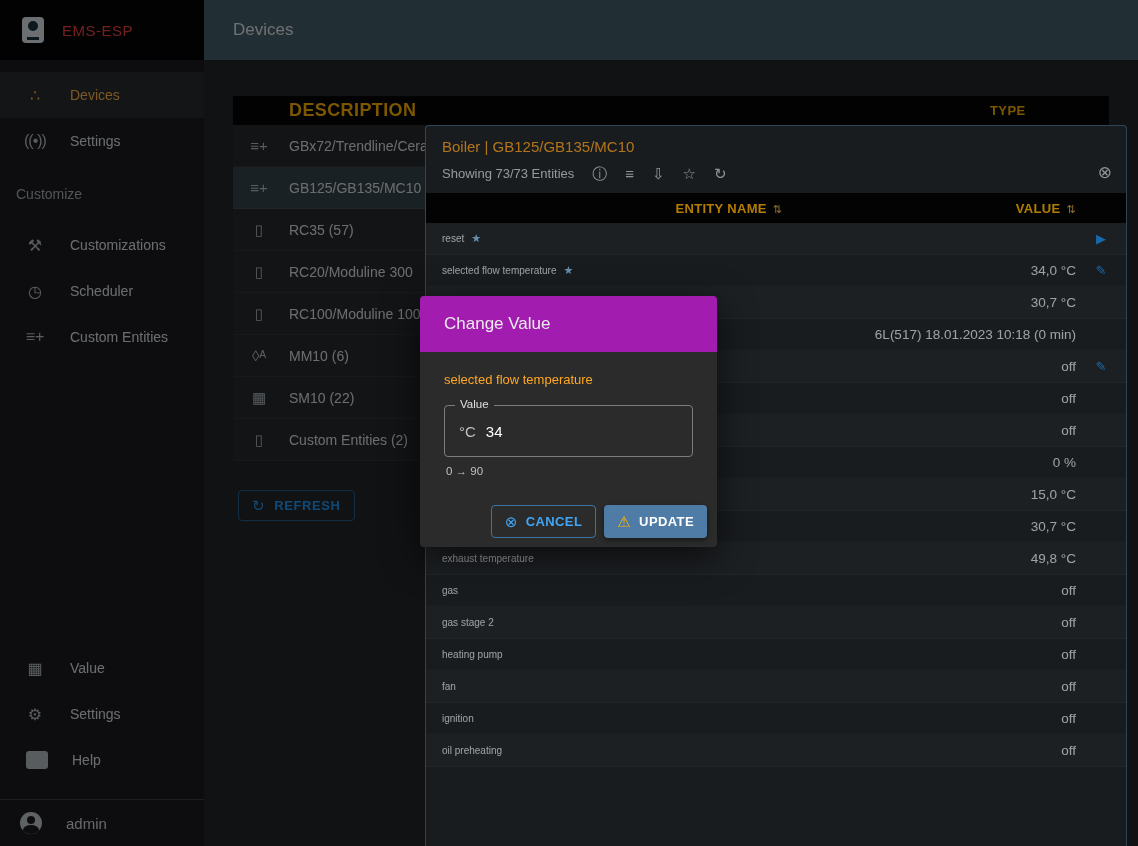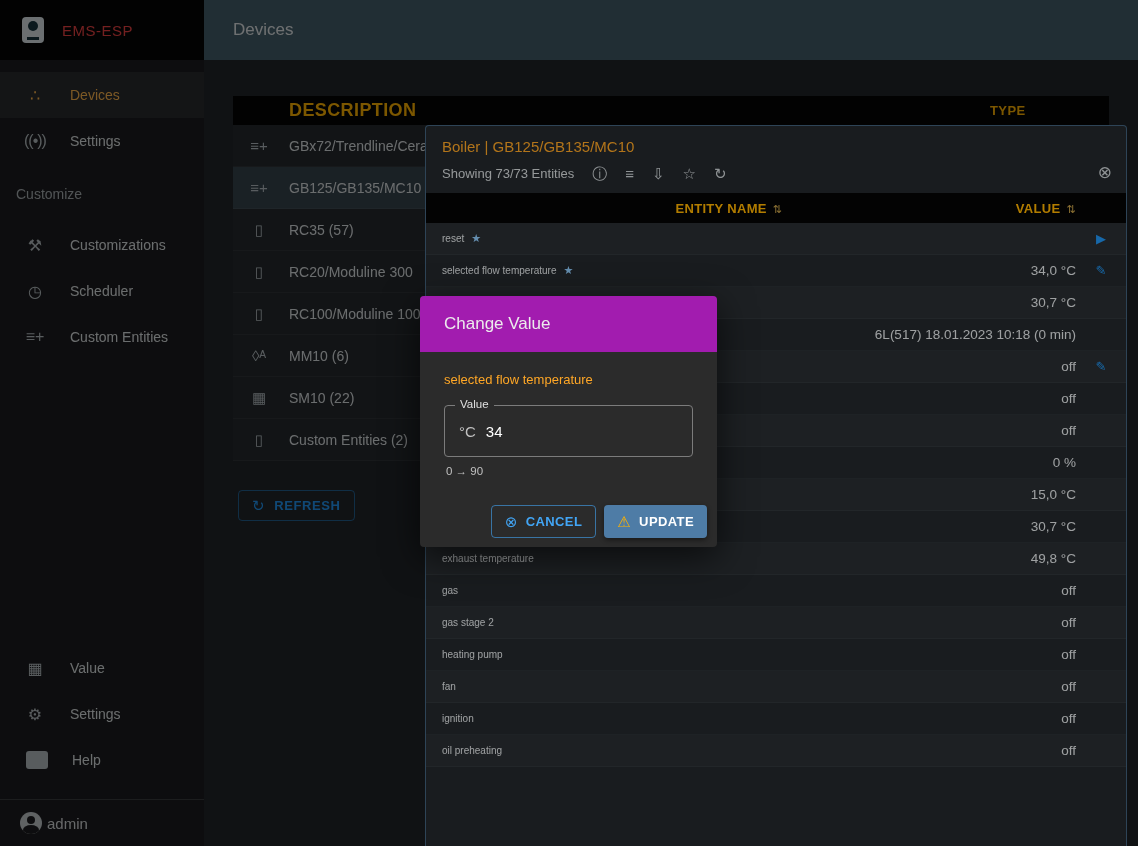--- a/index.html
+++ b/index.html
@@ -19,21 +19,21 @@
   .nav-item .icon{width:22px;text-align:center;font-size:16px;color:#b6bec2;flex:none;}
   .nav-item .label{font-size:14px;font-weight:500;color:#dce0e2;}
   .nav-item.active{background:rgba(255,255,255,0.07);}
   .nav-item.active .icon,.nav-item.active .label{color:#ffb74d;}
   .nav-subheader{padding:22px 16px 20px;font-size:14px;color:#a8aeb2;}
   .sidebar-bottom{position:absolute;left:0;top:645px;width:204px;}
   .sensors-glyph{font-size:11px;letter-spacing:-1px;}
   .help-badge{display:flex;align-items:center;justify-content:center;width:18px;height:18px;margin-left:2px;
               border-radius:3px;background:#b6bec2;color:#1d1e20;font-size:13px;font-weight:700;}
   .sidebar-user{position:absolute;left:0;bottom:0;width:204px;height:47px;box-sizing:border-box;
-                border-top:1px solid rgba(255,255,255,0.14);display:flex;align-items:center;gap:5px;padding-left:20px;}
+                border-top:1px solid rgba(255,255,255,0.14);display:flex;align-items:center;gap:24px;padding-left:20px;}
   .person{width:22px;height:22px;border-radius:50%;background:#c4cacd;position:relative;overflow:hidden;flex:none;}
   .person::before{content:"";position:absolute;top:4px;left:7px;width:8px;height:8px;border-radius:50%;background:#1d1e20;}
   .person::after{content:"";position:absolute;top:13px;left:3px;width:16px;height:10px;border-radius:50% 50% 0 0;background:#1d1e20;}
   .user-label{font-size:15px;color:#d3d6d8;}
 
   .appbar{position:absolute;left:204px;top:0;width:934px;height:60px;background:#46606c;
           display:flex;align-items:center;padding-left:29px;box-sizing:border-box;}
   .appbar-title{font-size:17px;color:#e3e7e9;}
   .content{position:absolute;left:204px;top:60px;width:934px;height:786px;background:#23282c;}
 

